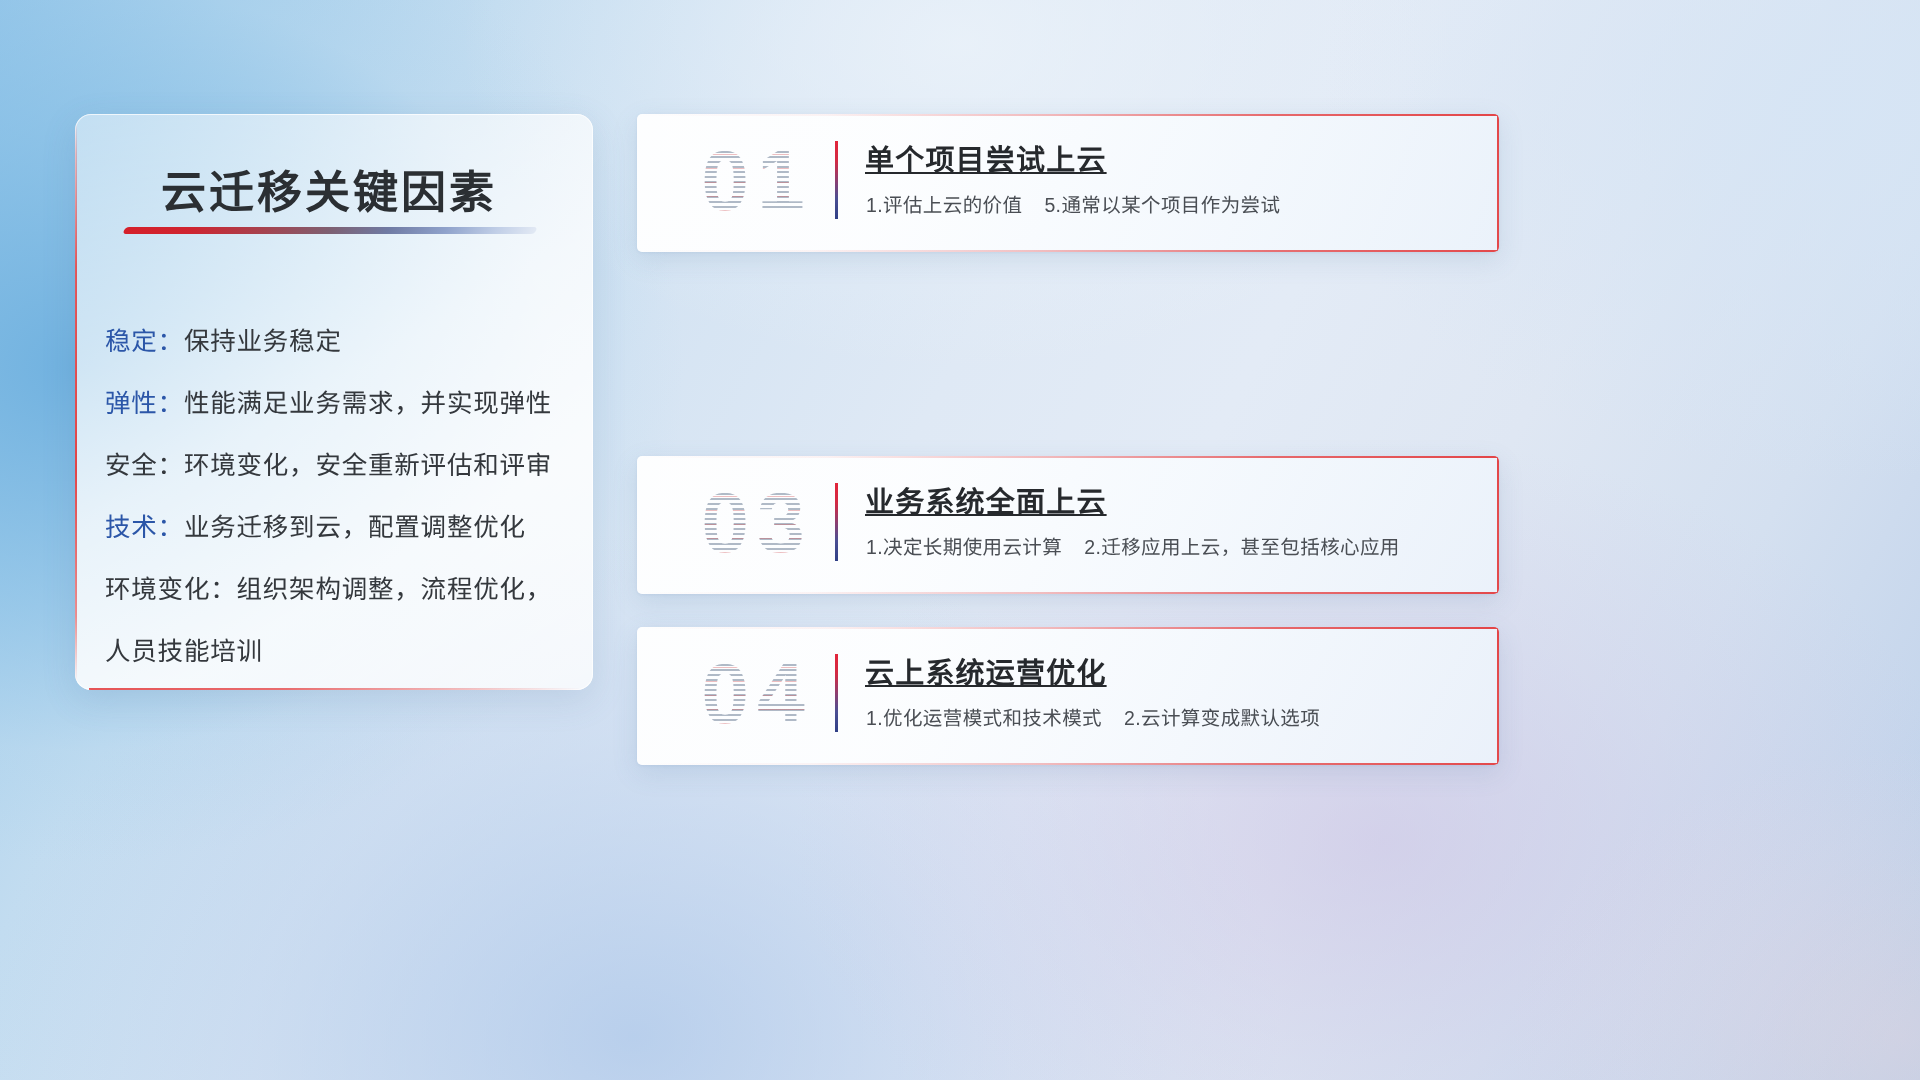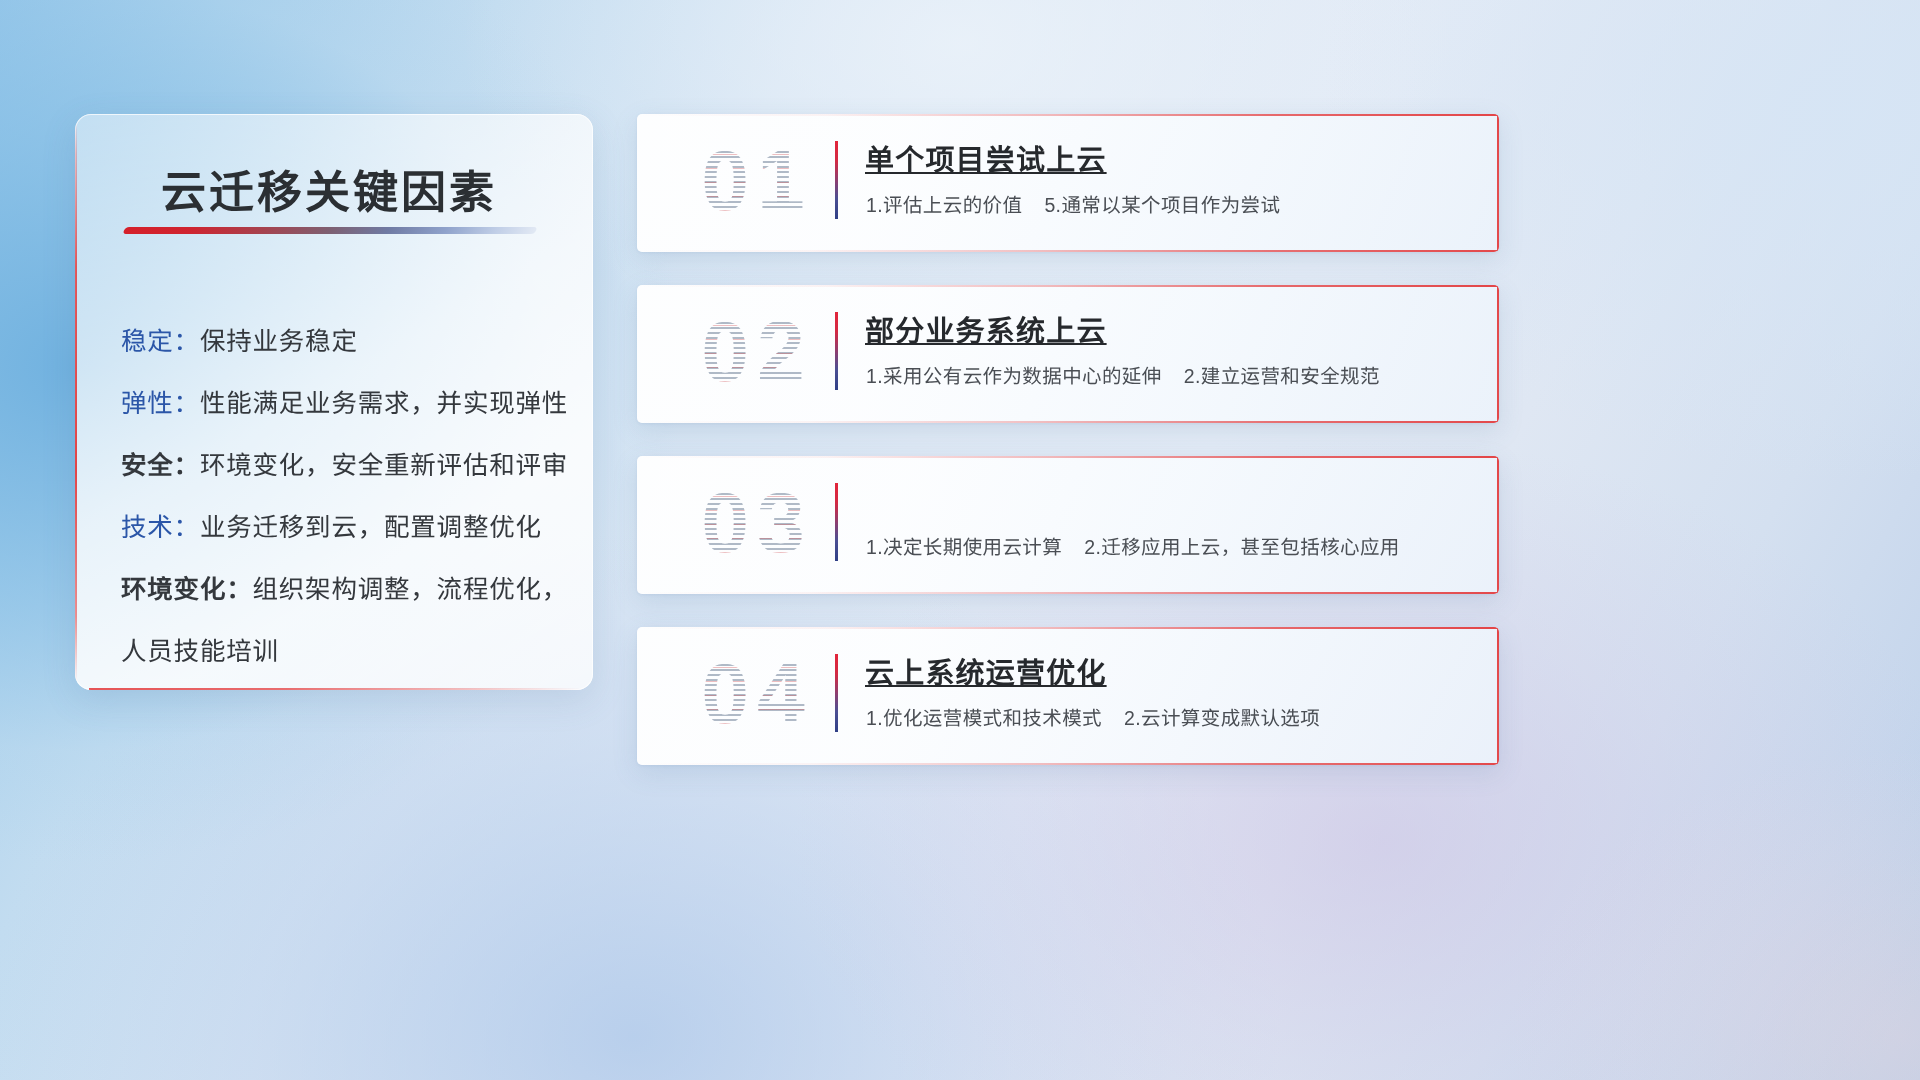--- a/index.html
+++ b/index.html
@@ -143,34 +143,34 @@
       #7d6072 50%,
       #6f7aa3 64%,
       #8fa2cb 78%,
       #bfcde6 90%,
       #e2e9f4 100%);
     transform: skewX(-26deg);
   }
 
   #factor-list {
     position: absolute;
-    left: 46px;
+    left: 30px;
     top: 196px;
     right: 22px;
   }
   .factor-row {
     font-size: 25.5px;
     line-height: 62px;
     color: #34383d;
     letter-spacing: 0.8px;
     white-space: nowrap;
   }
   .factor-label { font-weight: 400; }
   .factor-label.accent { color: #2b56a8; }
-  .factor-label.plain  { color: #34383d; font-weight: bold; }
+  .factor-label.plain  { color: #34383d; }
   .factor-text { color: #34383d; }
 
   
   .step-card {
     position: absolute;
     left: 637px;
     width: 862px;
     height: 138px;
     border-radius: 5px;
     background:
@@ -348,40 +348,29 @@
     <div class="edge-right"></div>
     <div class="step-number">01</div>
     <div class="step-number-shadow">01</div>
     <div class="step-divider"></div>
     <div class="step-title">单个项目尝试上云</div>
     <div class="step-desc">
       <span>1.评估上云的价值</span><span class="gap"></span><span>5.通常以某个项目作为尝试</span>
     </div>
   </div>
 
-  <div class="step-card" style="top:285px">
-    <div class="edge-top"></div>
-    <div class="edge-bottom"></div>
-    <div class="edge-right"></div>
-    <div class="step-number">02</div>
-    <div class="step-number-shadow">02</div>
-    <div class="step-divider"></div>
-    <div class="step-title">部分业务系统上云</div>
-    <div class="step-desc">
-      <span>1.采用公有云作为数据中心的延伸</span><span class="gap"></span><span>2.建立运营和安全规范</span>
-    </div>
-  </div>
 
   <div class="step-card" style="top:456px">
     <div class="edge-top"></div>
     <div class="edge-bottom"></div>
     <div class="edge-right"></div>
     <div class="step-number">03</div>
     <div class="step-number-shadow">03</div>
     <div class="step-divider"></div>
+    <div class="step-title">业务系统全面上云</div>
     <div class="step-desc">
       <span>1.决定长期使用云计算</span><span class="gap"></span><span>2.迁移应用上云，甚至包括核心应用</span>
     </div>
   </div>
 
   <div class="step-card" style="top:627px">
     <div class="edge-top"></div>
     <div class="edge-bottom"></div>
     <div class="edge-right"></div>
     <div class="step-number">04</div>

